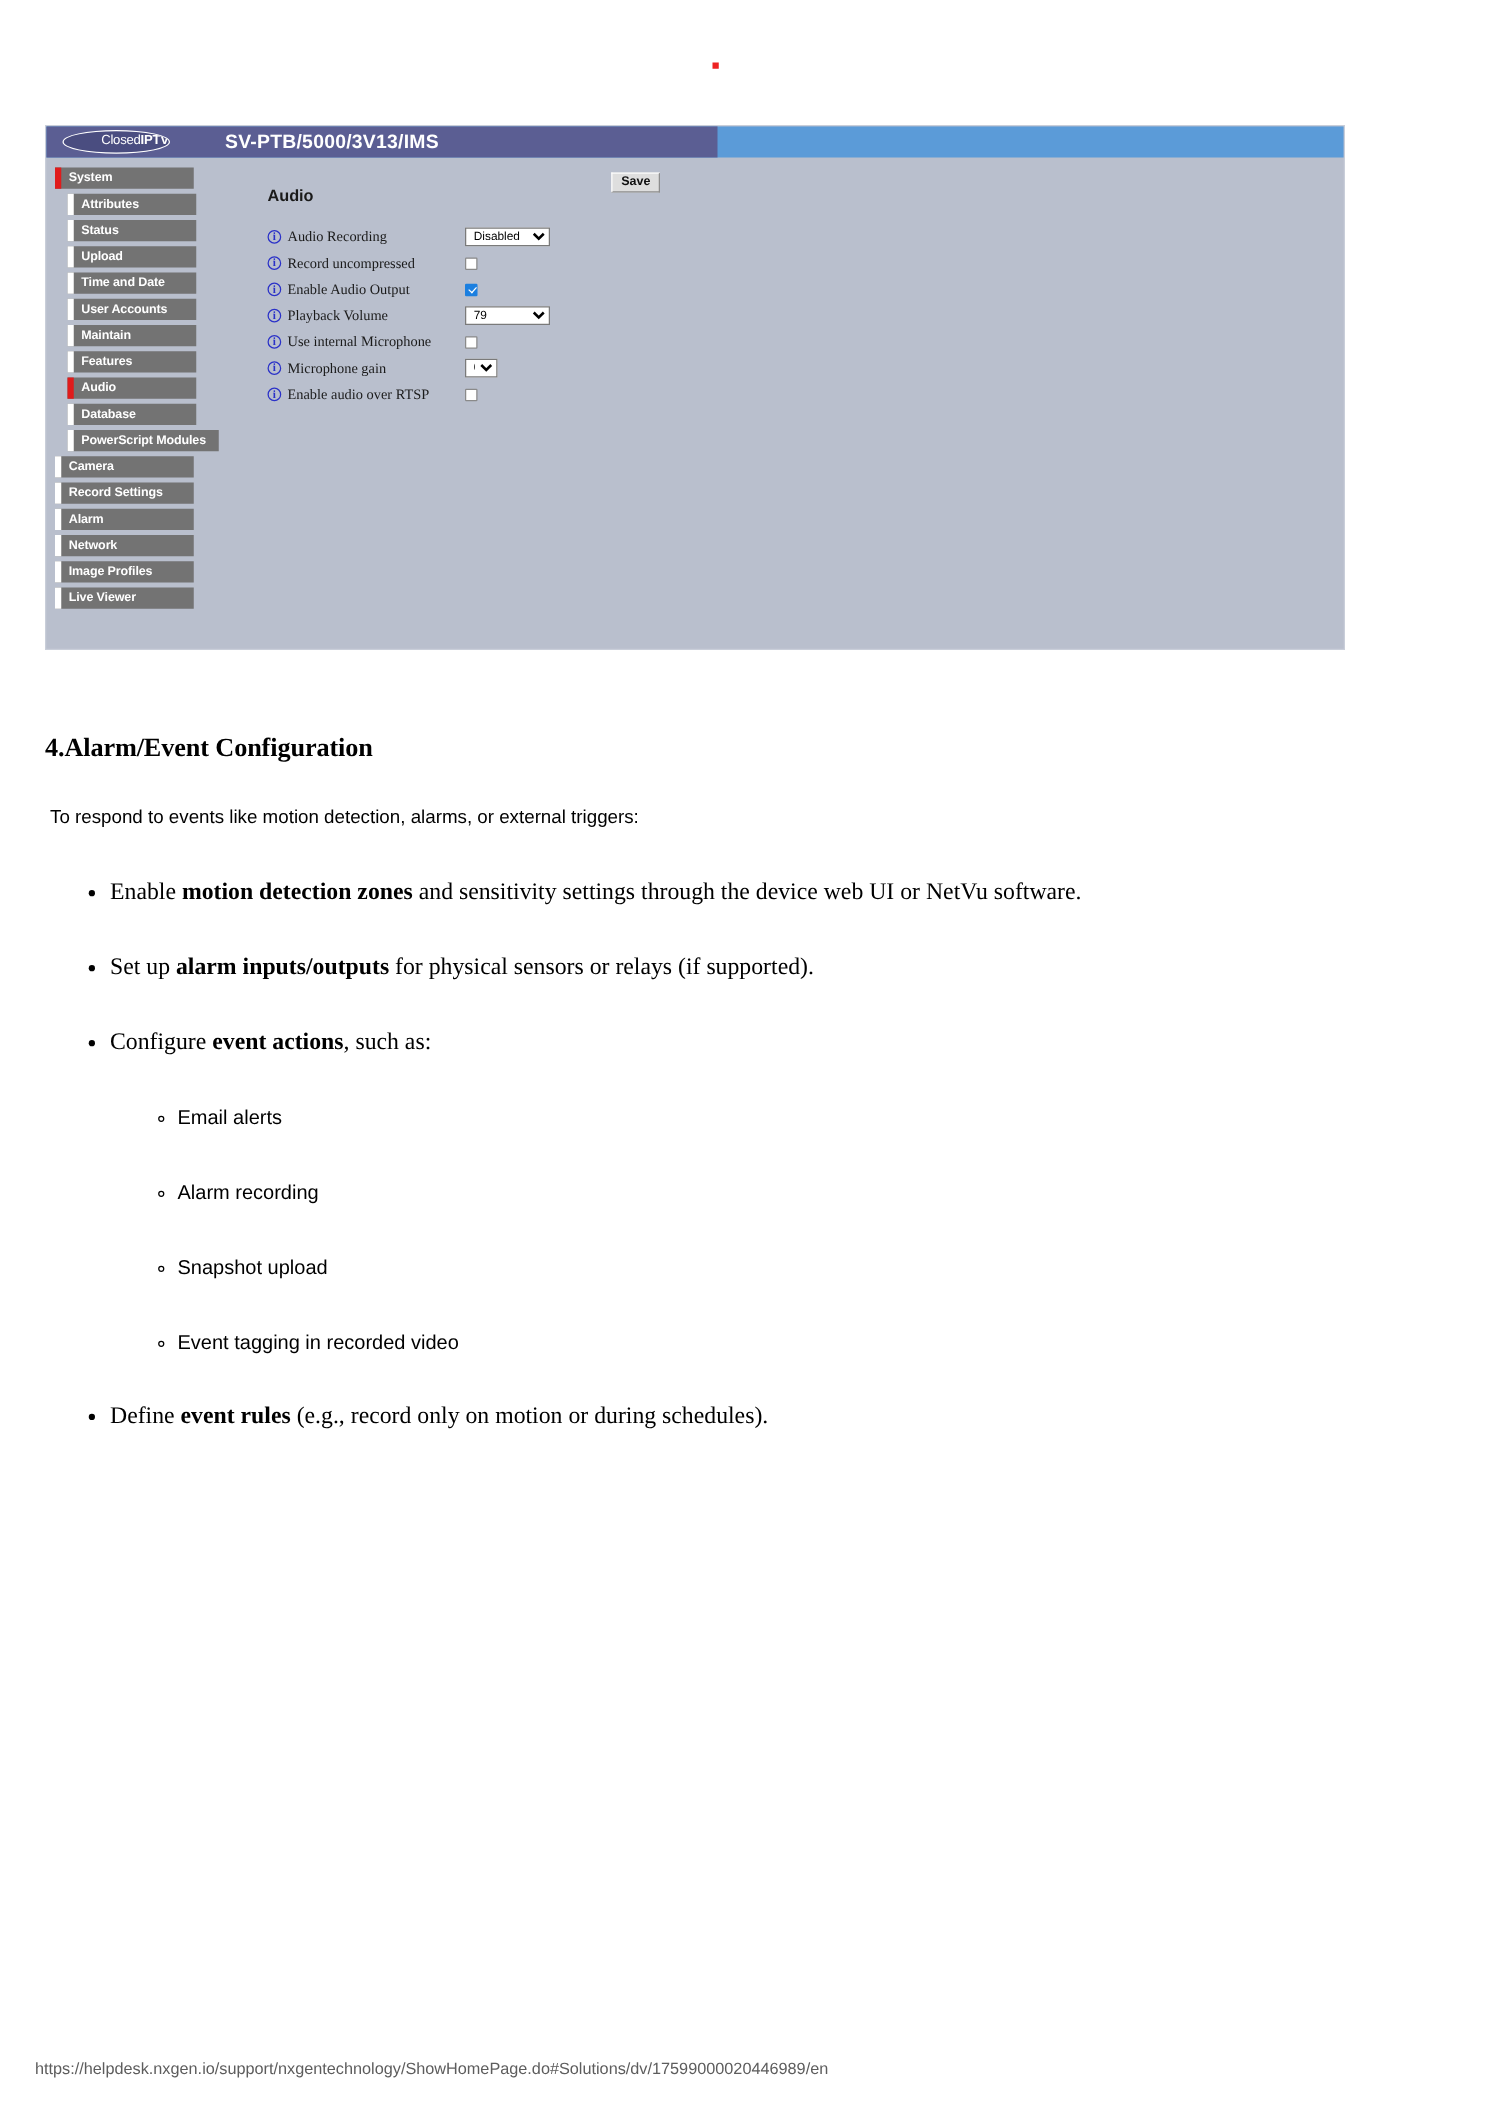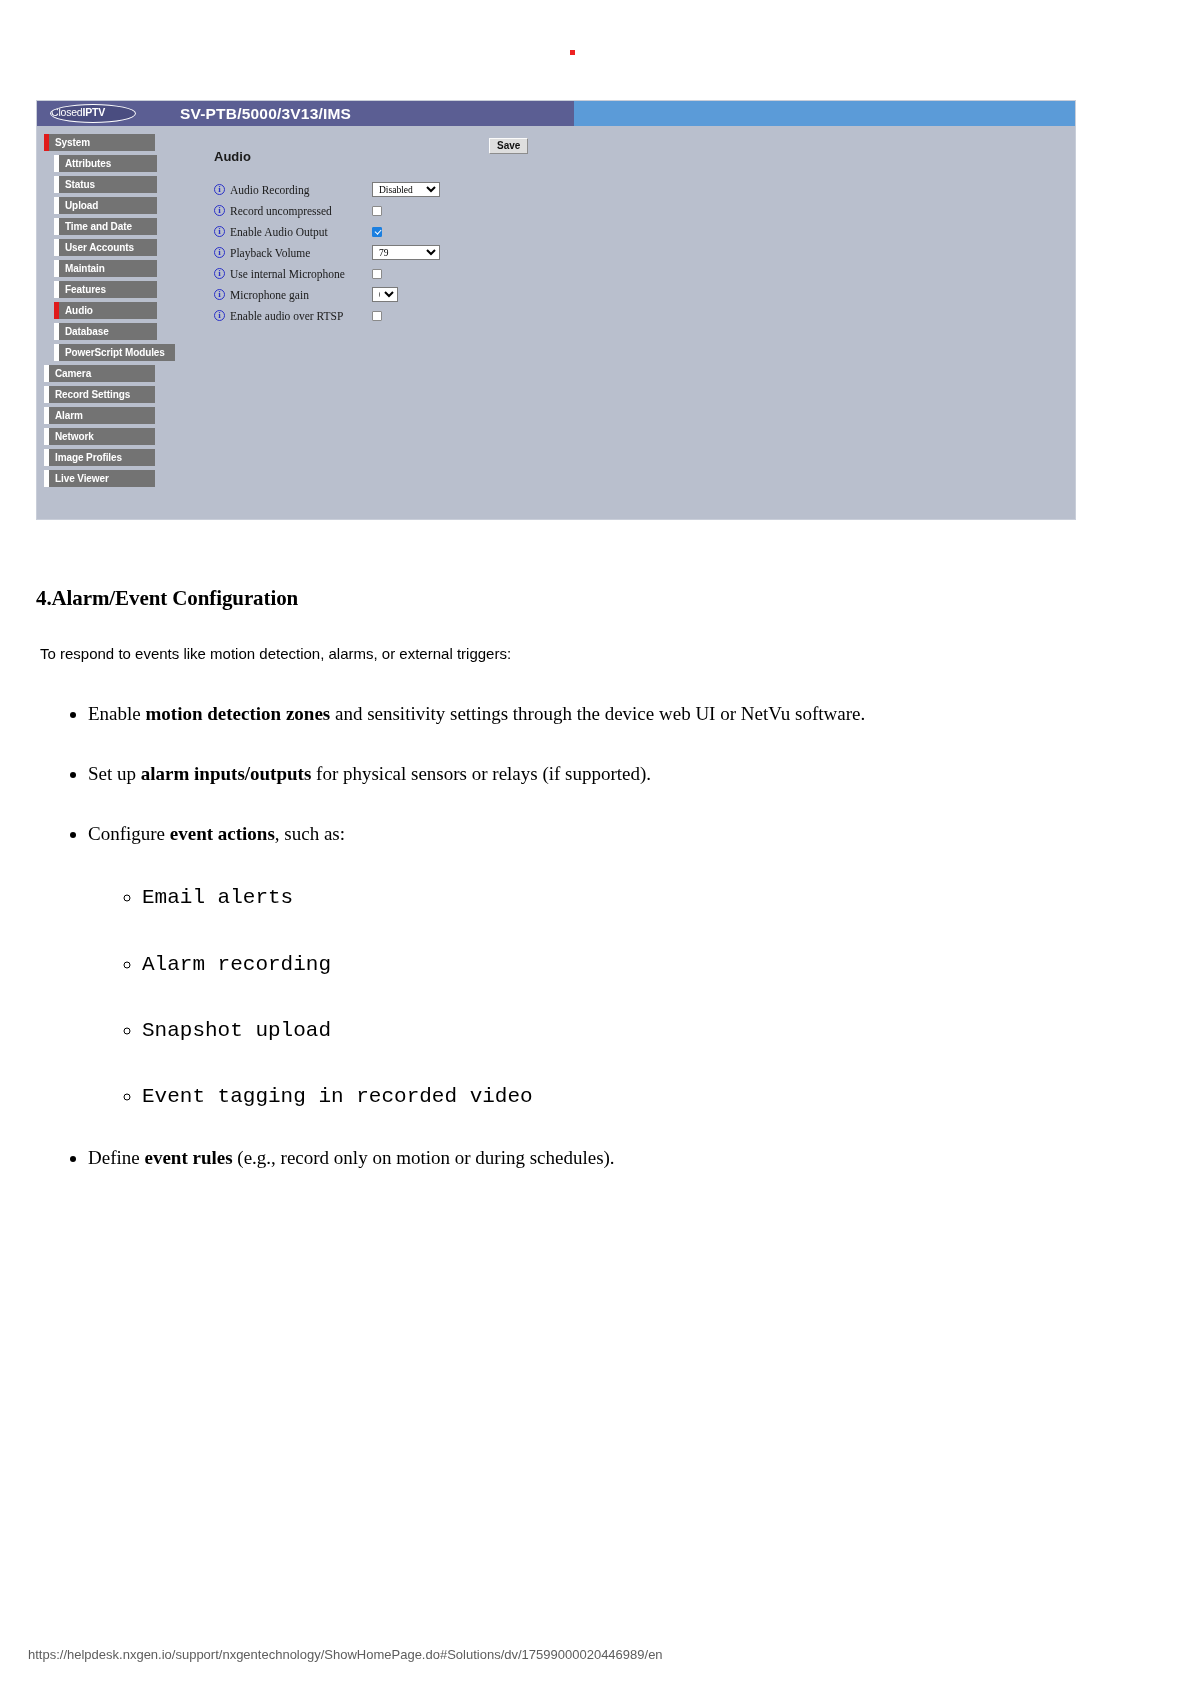--- a/index.html
+++ b/index.html
@@ -58,21 +58,21 @@
     margin-left: 13px;
     width: 84px;
     height: 17px;
     border: 1.4px solid #ffffff;
     border-radius: 50%;
     background: #4a4d80;
     color: #ffffff;
     font-family: "Liberation Sans", sans-serif;
     font-size: 10.5px;
     line-height: 15px;
-    text-align: left;
+    text-align: right;
     letter-spacing: -0.2px;
     white-space: nowrap;
     overflow: hidden;
   }
   .logo b { font-weight: bold; }
   .device-title {
     margin-left: 44px;
     color: #ffffff;
     font-family: "Liberation Sans", sans-serif;
     font-weight: bold;
@@ -177,21 +177,21 @@
   }
   .row-label {
     font-family: "Liberation Serif", serif;
     font-size: 11.5px;
     color: #1a1a1a;
     width: 142px;
     flex: none;
     white-space: nowrap;
   }
   select.ctl {
-    font-family: Liberation Serif, serif;
+    font-family: Liberation Sans, sans-serif;
     font-size: 9.5px;
     height: 15px;
     padding: 0 1px 0 2px;
     border: 1px solid #7a7a7a;
     background: #ffffff;
     color: #000;
     box-sizing: border-box;
   }
   select.w-wide { width: 68px; }
   select.w-narrow { width: 26px; }
@@ -248,22 +248,22 @@
     font-size: 19px;
     margin-bottom: 36px;
     line-height: 1.25;
   }
   ul.lvl2 {
     list-style: circle;
     margin: 40px 0 0 0;
     padding-left: 54px;
   }
   ul.lvl2 > li {
-    font-family: Liberation Mono, monospace;
-    font-size: 21px;
+    font-family: Liberation Sans, sans-serif;
+    font-size: 16px;
     margin-bottom: 40px;
   }
   ul.lvl2 > li:last-child { margin-bottom: 20px; }
   .doc b { font-weight: bold; }
 
   
   .footer-url {
     position: absolute;
     left: 28px;
     top: 1647px;

